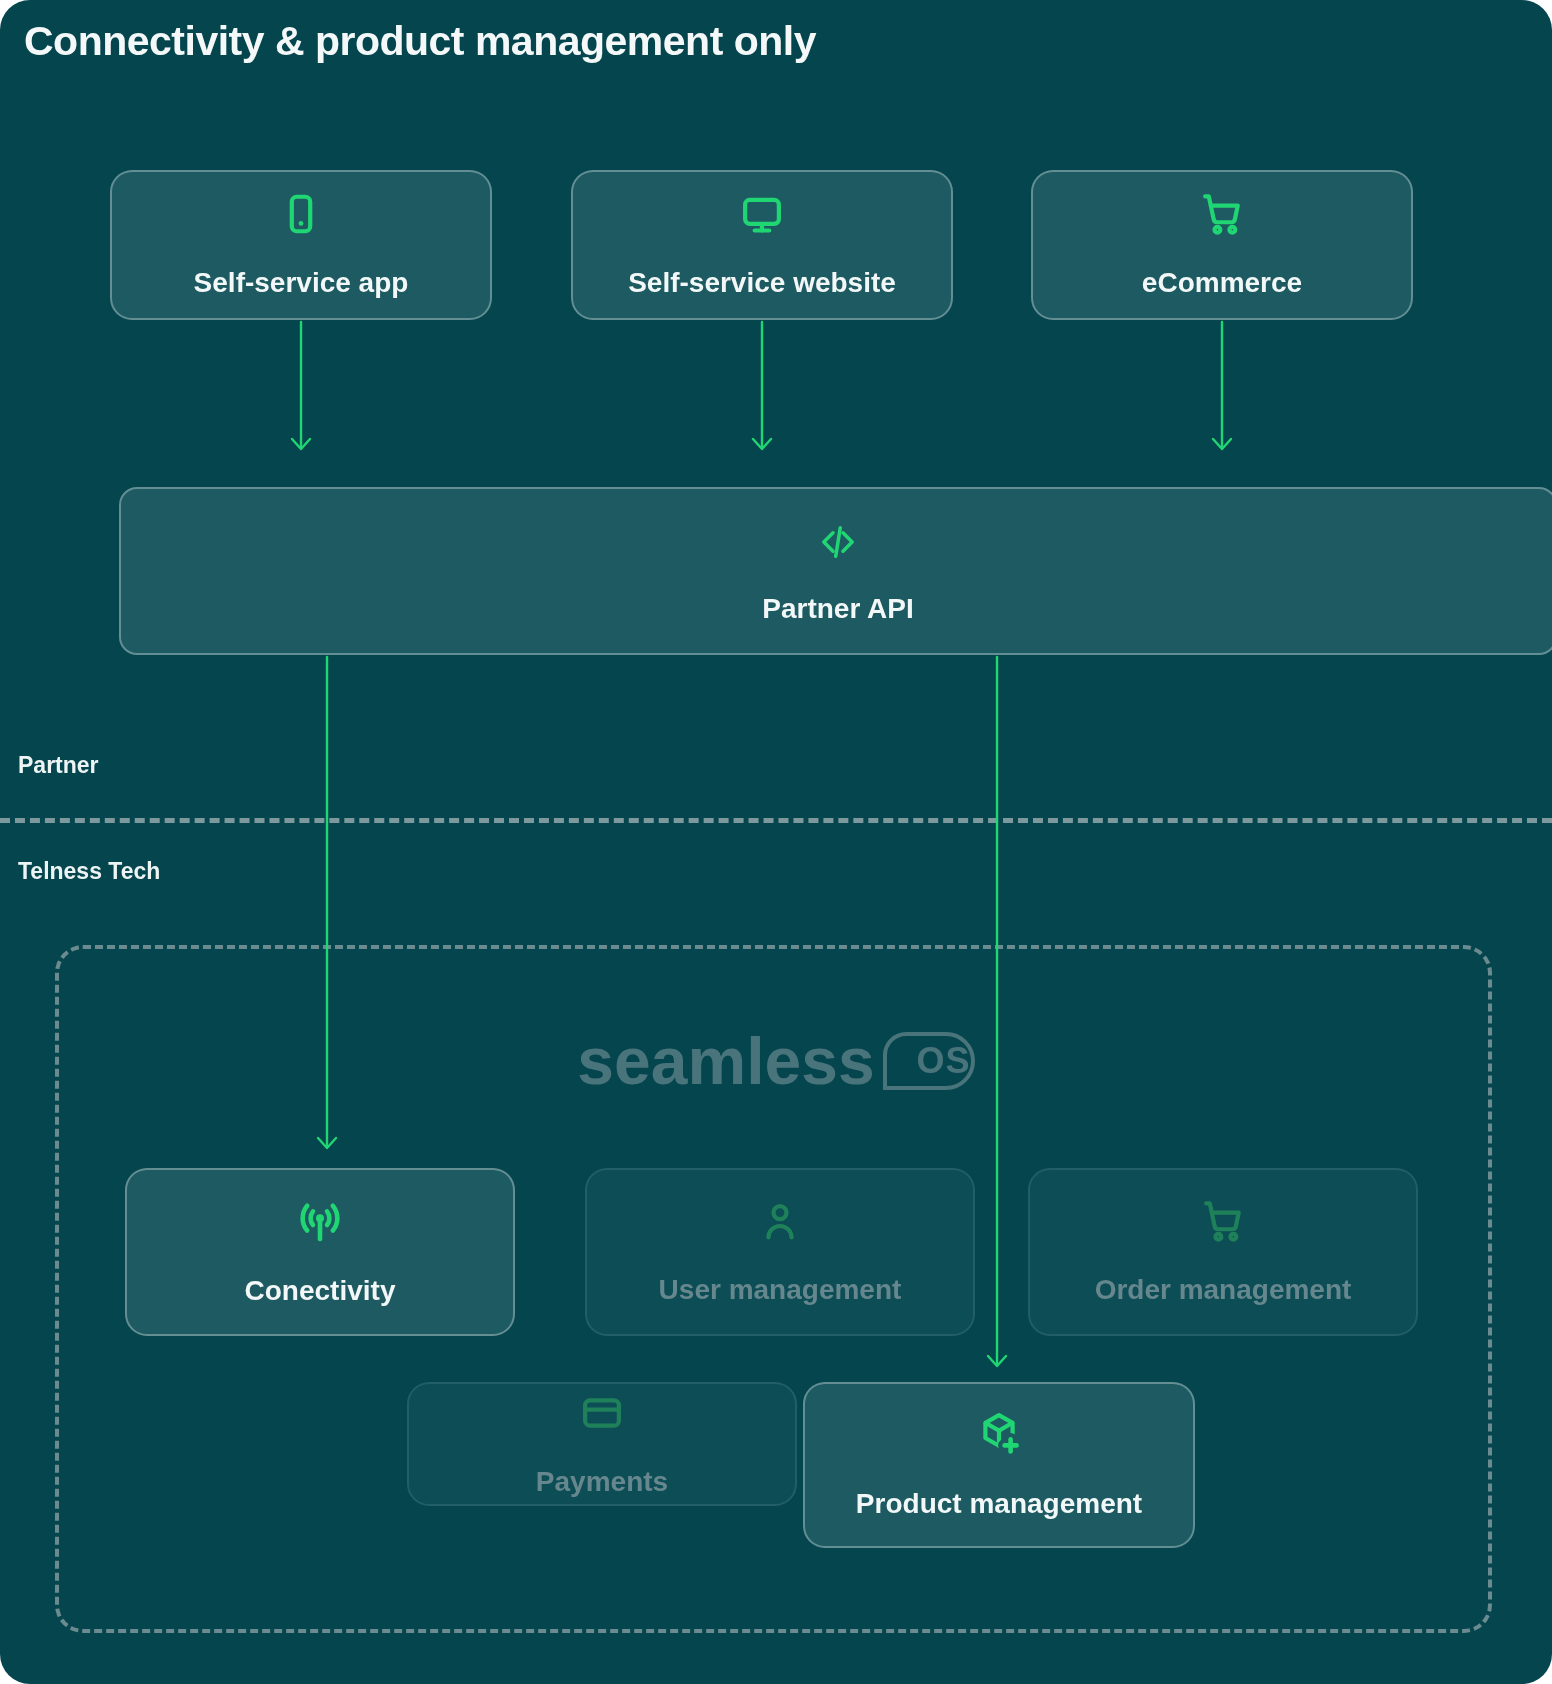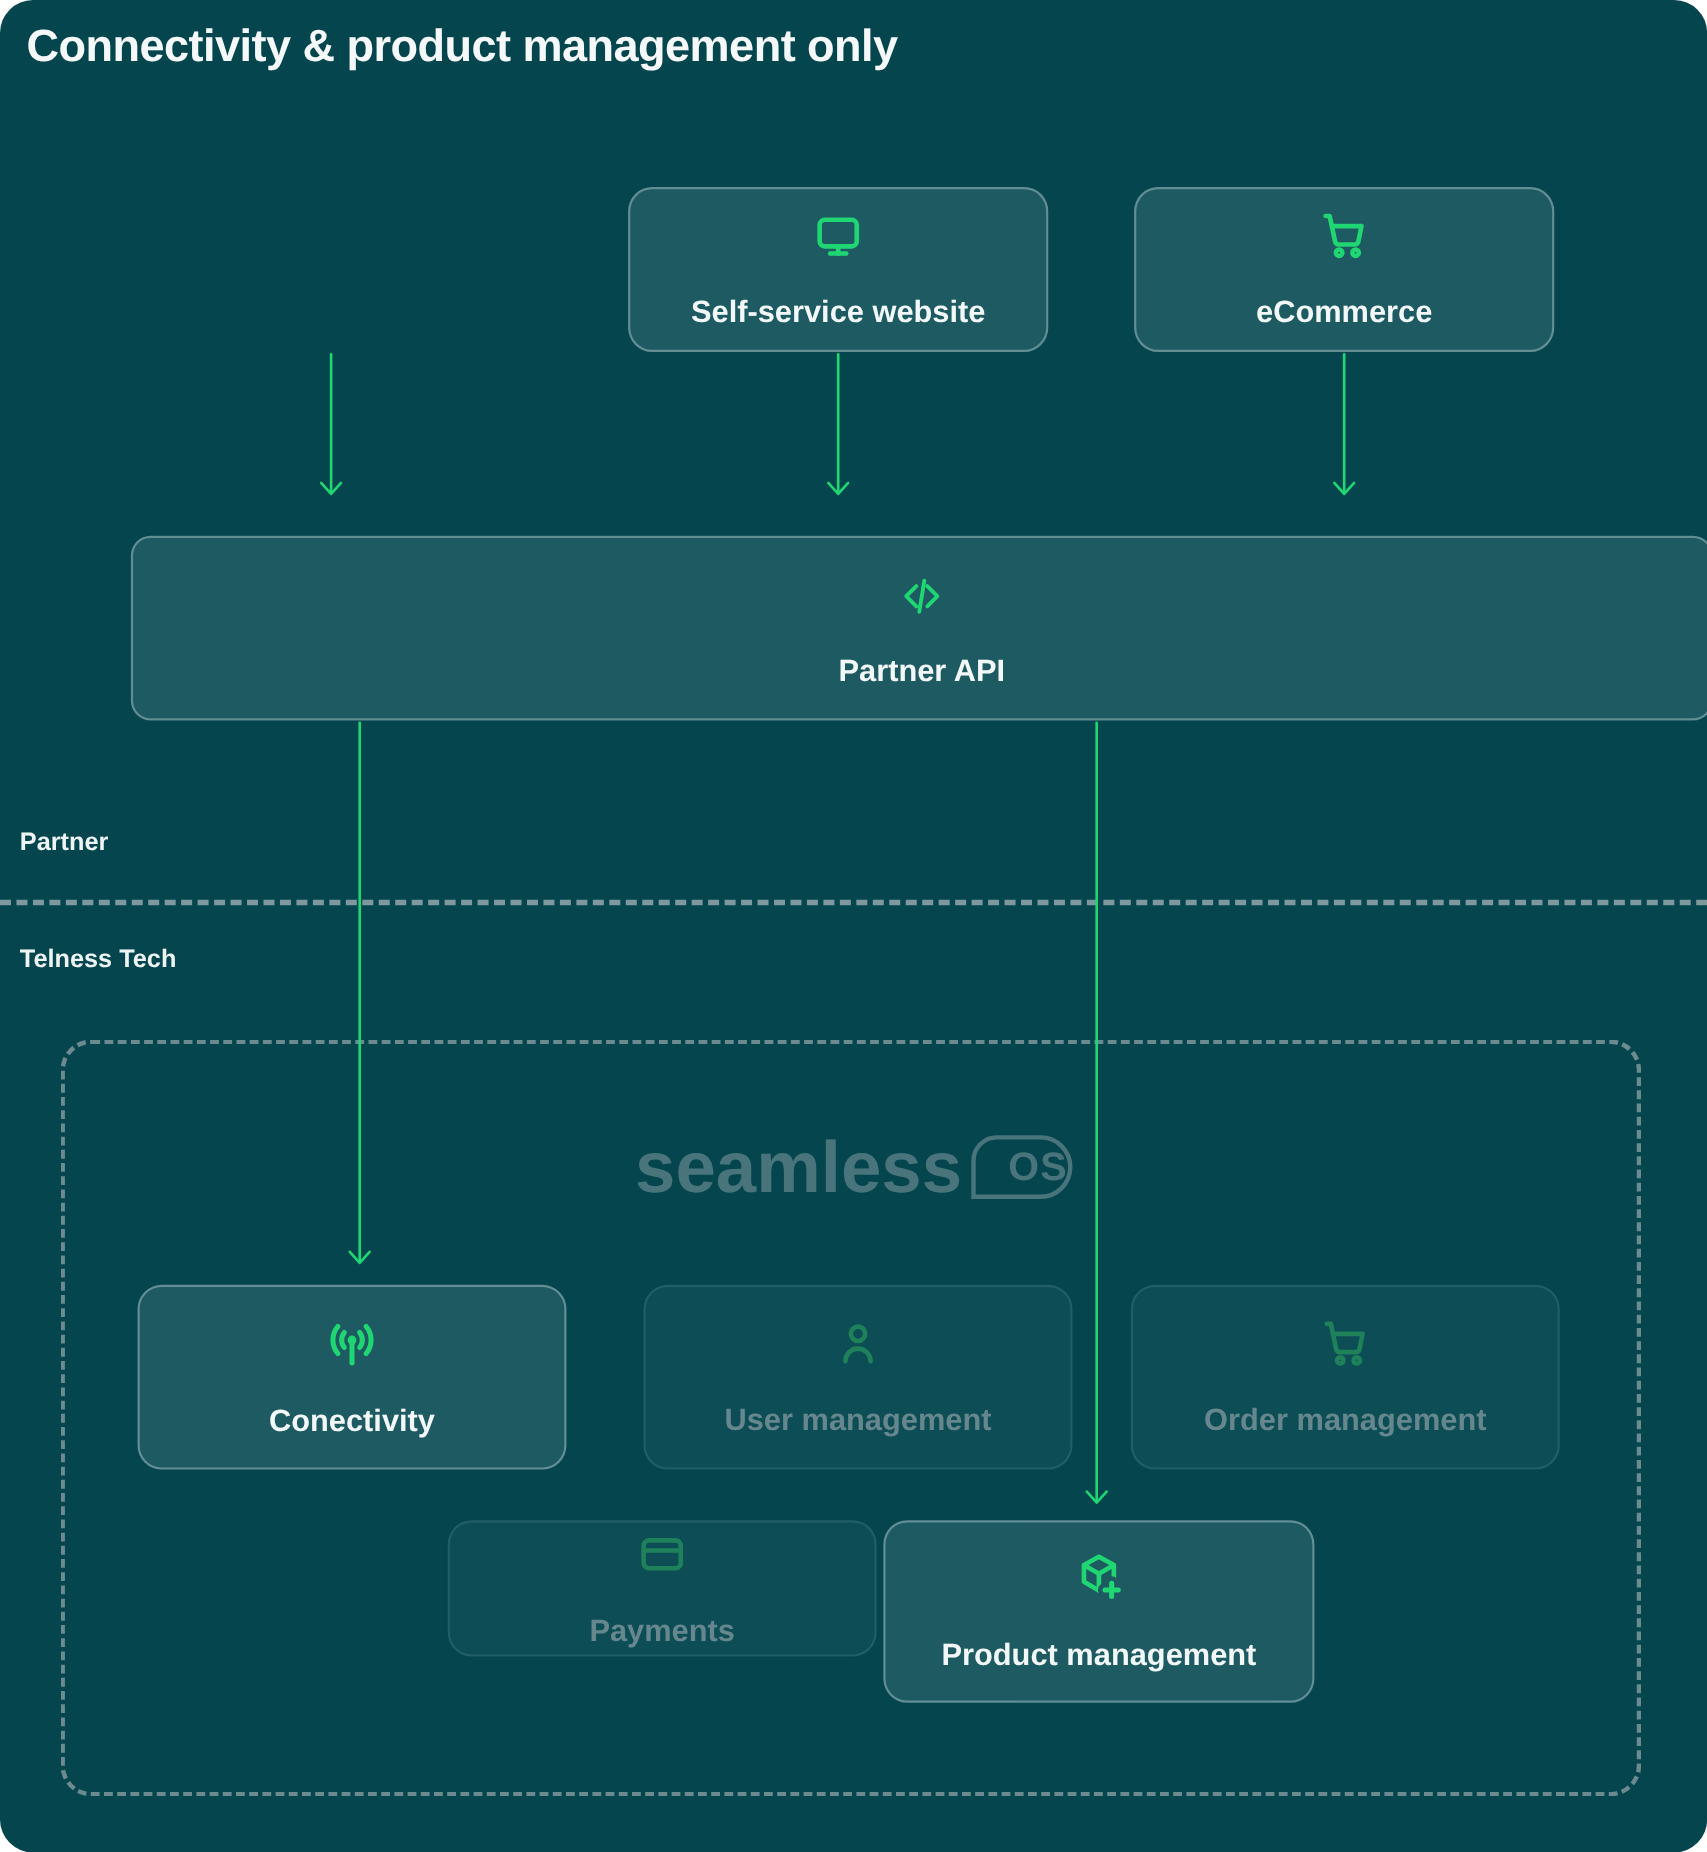--- a/index.html
+++ b/index.html
@@ -60,20 +60,29 @@
   .logo__badge-text{font-size:36px;font-weight:700;color:#4A747B;letter-spacing:1px;}
   .arrow{position:absolute;overflow:visible;}
 </style>
 </head>
 <body>
 
 <div class="stage">
 
   <div class="title">Connectivity &amp; product management only</div>
 
+  <div class="node node--active" style="left:110px;top:170px;width:382px;height:150px;">
+    <span class="icon icon--bright">
+      <svg width="46" height="46" viewBox="0 0 24 24" fill="none" stroke="currentColor" stroke-width="2.2" stroke-linecap="round" stroke-linejoin="round">
+        <rect x="7.2" y="3" width="9.6" height="18" rx="2.6"></rect>
+        <circle cx="12" cy="16.9" r="1.25" fill="currentColor" stroke="none"></circle>
+      </svg>
+    </span>
+    <span class="node__label">Self-service app</span>
+  </div>
 
   <div class="node node--active" style="left:571px;top:170px;width:382px;height:150px;">
     <span class="icon icon--bright">
       <svg width="46" height="46" viewBox="0 0 24 24" fill="none" stroke="currentColor" stroke-width="2.2" stroke-linecap="round" stroke-linejoin="round">
         <rect x="3.2" y="4.6" width="17.6" height="12.6" rx="2.4"></rect>
         <line x1="12" y1="17.2" x2="12" y2="20.6"></line>
         <line x1="8.2" y1="20.6" x2="15.8" y2="20.6"></line>
       </svg>
     </span>
     <span class="node__label">Self-service website</span>

